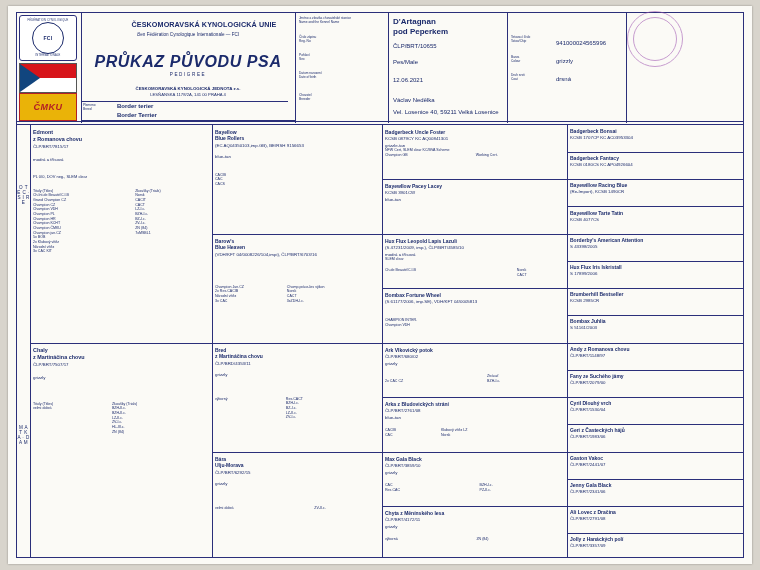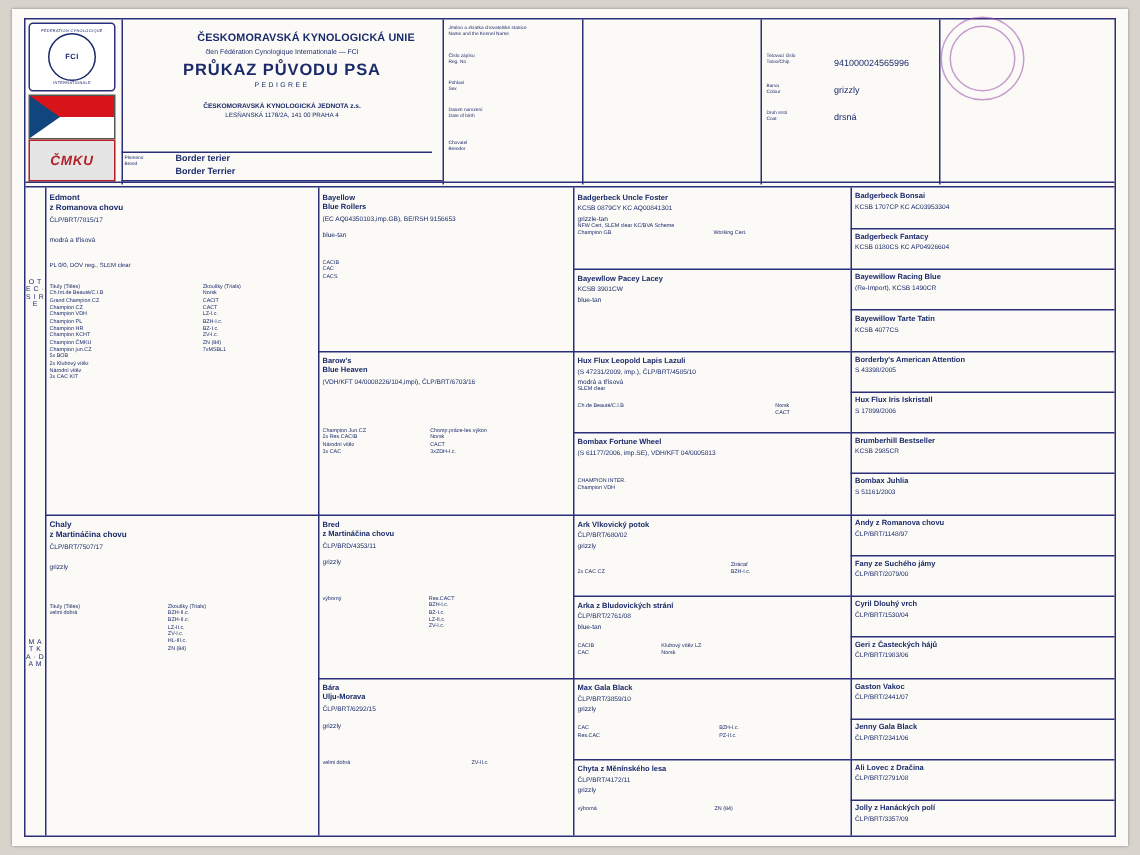--- a/index.html
+++ b/index.html
@@ -47,29 +47,29 @@
   }
   .flag .red{position:absolute;left:0;top:0;width:100%;height:50%;background:#d7141a;}
   .flag .white{position:absolute;left:0;top:50%;width:100%;height:50%;background:#fff;}
   .flag .tri{
     position:absolute;left:0;top:0;width:0;height:0;
     border-top:14px solid transparent;border-bottom:14px solid transparent;
     border-left:20px solid #11457e;
   }
   .cmku{
     position:absolute;left:2px;top:80px;width:56px;height:26px;
-    border:1px solid #b32025;background:#e5e5e5;
+    border:1px solid #b32025;background:#eab308;
     display:flex;align-items:center;justify-content:center;
   }
   .cmku span{color:#b32025;font-weight:bold;font-size:9px;letter-spacing:.5px;font-style:italic;}
 
   .hdr-mid{position:absolute;left:64px;top:0;width:214px;height:108px;text-align:center;}
   .h-union{font-size:7.2px;font-weight:bold;letter-spacing:.1px;margin-top:7px;color:#1b2a6b;padding-left:32px;}
   .h-member{font-size:4.6px;margin-top:3px;color:#1b2a6b;}
-  .h-title{font-size:11px;font-weight:bold;letter-spacing:.6px;margin-top:4px;color:#1b2a6b;}
+  .h-title{font-size:16px;font-weight:bold;letter-spacing:.6px;margin-top:16px;color:#1b2a6b;font-style:italic;}
   .h-sub{font-size:4.6px;letter-spacing:1.6px;margin-top:1px;color:#1b2a6b;}
   .h-org{font-size:4.4px;font-weight:bold;margin-top:9px;}
   .h-addr{font-size:4.2px;margin-top:1px;}
   .hdr-mid-line{position:absolute;left:0;right:0;bottom:0;border-bottom:1px solid #2b2f7a;}
 
   .hdr-lbl{position:absolute;width:70px;font-size:3.2px;color:#1b2a6b;}
   .hdr-val{position:absolute;font-size:6px;color:#1b2a6b;}
 
   .col3{position:absolute;left:279px;top:0;width:92px;height:108px;}
   .col4{position:absolute;left:372px;top:0;width:118px;height:108px;}
@@ -182,20 +182,29 @@
       <div class="hdr-lbl" style="left:3px;top:22px;white-space:pre-line;">Číslo zápisu
 Reg. No</div>
       <div class="hdr-lbl" style="left:3px;top:40px;white-space:pre-line;">Pohlaví
 Sex</div>
       <div class="hdr-lbl" style="left:3px;top:58px;white-space:pre-line;">Datum narození
 Date of birth</div>
       <div class="hdr-lbl" style="left:3px;top:80px;white-space:pre-line;">Chovatel
 Breeder</div>
     </div>
 
+    <div class="col4">
+      <div class="dog-name" style="position:absolute;left:4px;top:4px;">D'Artagnan</div>
+      <div class="dog-name" style="position:absolute;left:4px;top:14px;">pod Peperkem</div>
+      <div class="fld" style="position:absolute;left:4px;top:30px;">ČLP/BRT/10655</div>
+      <div class="fld" style="position:absolute;left:4px;top:46px;">Pes/Male</div>
+      <div class="fld" style="position:absolute;left:4px;top:64px;">12.06.2021</div>
+      <div class="fld" style="position:absolute;left:4px;top:84px;">Václav Nedělka</div>
+      <div class="fld" style="position:absolute;left:4px;top:96px;">Vel. Losenice 40, 59211 Velká Losenice</div>
+    </div>
 
     <div class="col5">
       <div class="hdr-lbl" style="left:3px;top:22px;white-space:pre-line;">Tetovací číslo
 Tatoo/Chip</div>
       <div class="hdr-val" style="left:48px;top:27px;">941000024565996</div>
       <div class="hdr-lbl" style="left:3px;top:42px;white-space:pre-line;">Barva
 Colour</div>
       <div class="hdr-val" style="left:48px;top:45px;">grizzly</div>
       <div class="hdr-lbl" style="left:3px;top:60px;white-space:pre-line;">Druh srsti
 Coat</div>

